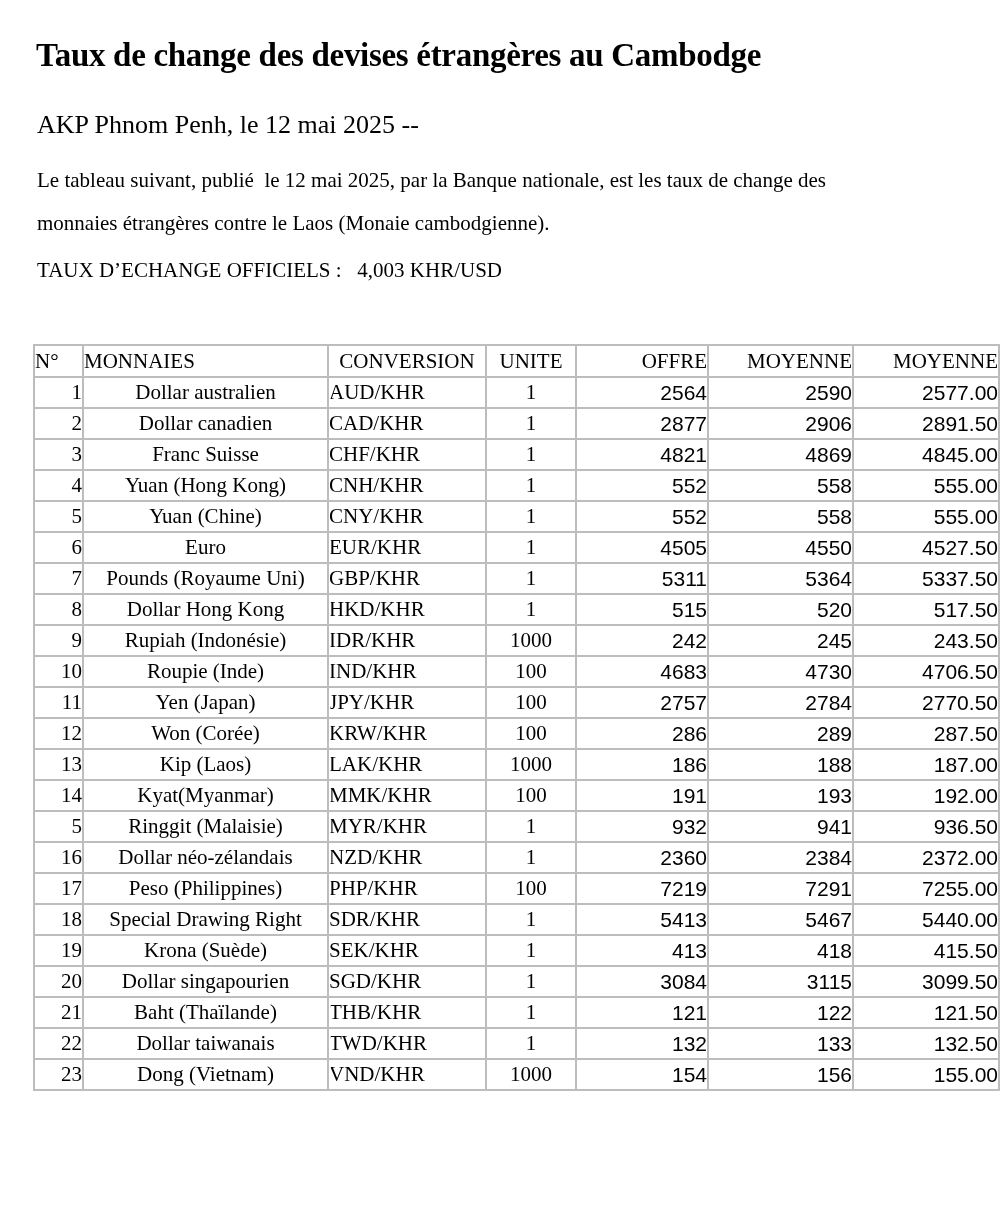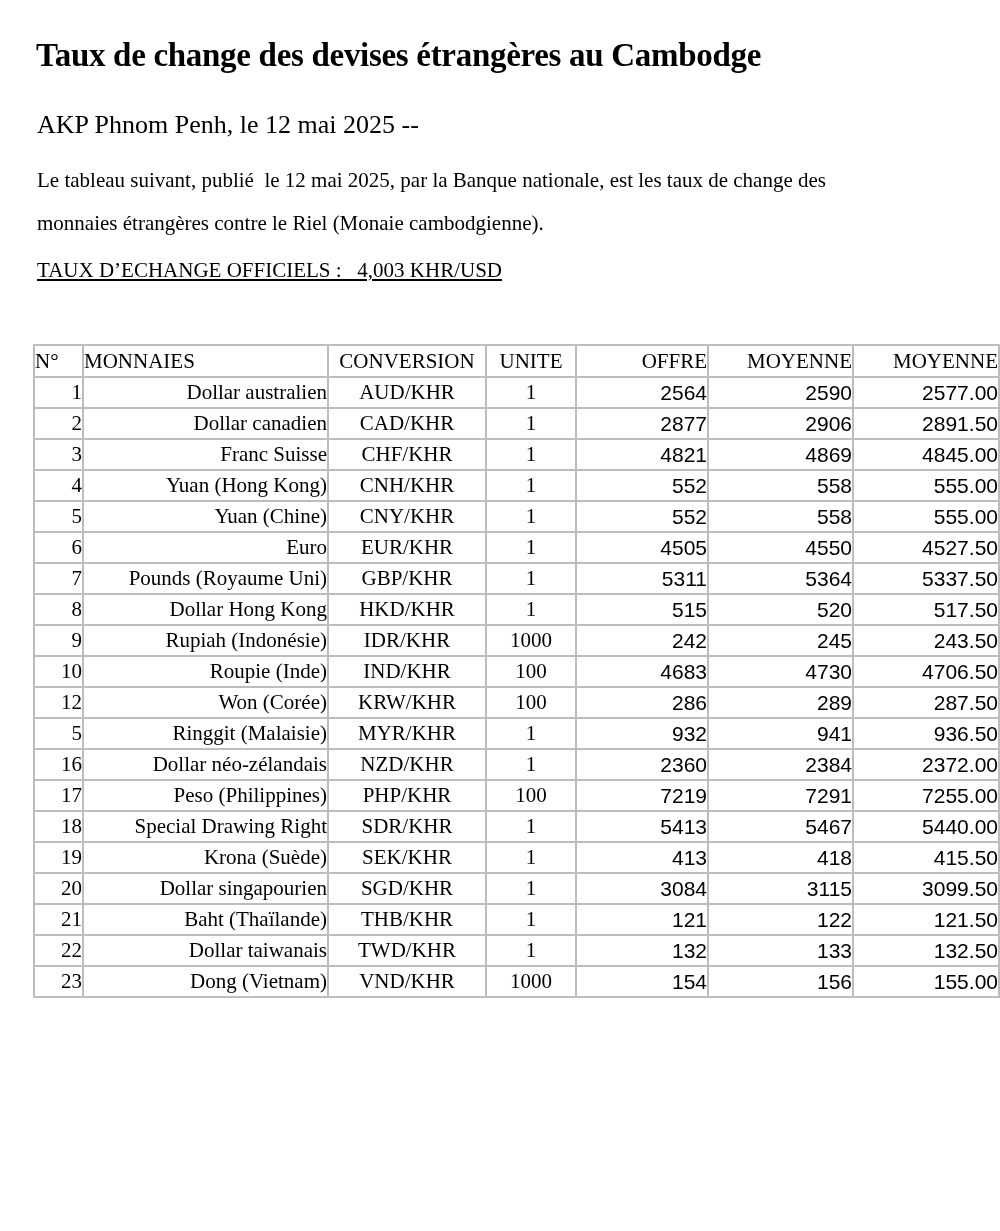--- a/index.html
+++ b/index.html
@@ -41,21 +41,20 @@
     font-size: 21px;
     line-height: 43px;
   }
   .intro-line { white-space: pre; }
   .official-rate {
     position: absolute;
     left: 37px;
     top: 233px;
     font-size: 21px;
     white-space: pre;
-    text-decoration: underline;
   }
   table.fx {
     position: absolute;
     left: 33px;
     top: 319px;
     width: 965px;
     border-collapse: collapse;
     table-layout: fixed;
   }
   table.fx th, table.fx td {
@@ -76,42 +75,42 @@
   col.c-unite     { width: 90px; }
   col.c-offre     { width: 132px; }
   col.c-demande   { width: 145px; }
   col.c-moyenne   { width: 146px; }
   
   th.a-left   { text-align: left;  padding-left: 3px; }
   th.a-center { text-align: center; }
   th.a-right  { text-align: right; padding-right: 7px; }
   
   td.no       { text-align: right; padding-right: 11px; }
-  td.monnaies { text-align: right;  padding-left: 6px; }
-  td.conv     { text-align: center; }
+  td.monnaies { text-align: center;  padding-left: 6px; }
+  td.conv     { text-align: left; border-radius: 12px; }
   td.unite    { text-align: center; }
   td.num {
     text-align: right;
     padding-right: 7px;
     font-family: "Liberation Sans", sans-serif;
     font-size: 20px;
   }
 </style>
 </head>
 <body>
 
 <div class="page">
 
   <h1 class="doc-title">Taux de change des devises étrangères au Cambodge</h1>
 
   <div class="byline">AKP Phnom Penh, le 12 mai 2025 --</div>
 
   <div class="intro">
     <div class="intro-line">Le tableau suivant, publié  le 12 mai 2025, par la Banque nationale, est les taux de change des</div>
-    <div class="intro-line">monnaies étrangères contre le Riel (Monaie cambodgienne).</div>
+    <div class="intro-line">monnaies étrangères contre le Laos (Monaie cambodgienne).</div>
   </div>
 
   <div class="official-rate">TAUX D’ECHANGE OFFICIELS :   4,003 KHR/USD</div>
 
   <table class="fx">
     <colgroup>
       <col class="c-no">
       <col class="c-monnaies">
       <col class="c-conv">
       <col class="c-unite">
@@ -215,27 +214,54 @@
         <tr>
           <td class="no">10</td>
           <td class="monnaies">Roupie (Inde)</td>
           <td class="conv">IND/KHR</td>
           <td class="unite">100</td>
           <td class="num">4683</td>
           <td class="num">4730</td>
           <td class="num">4706.50</td>
         </tr>
         <tr>
+          <td class="no">11</td>
+          <td class="monnaies">Yen (Japan)</td>
+          <td class="conv">JPY/KHR</td>
+          <td class="unite">100</td>
+          <td class="num">2757</td>
+          <td class="num">2784</td>
+          <td class="num">2770.50</td>
+        </tr>
+        <tr>
           <td class="no">12</td>
           <td class="monnaies">Won (Corée)</td>
           <td class="conv">KRW/KHR</td>
           <td class="unite">100</td>
           <td class="num">286</td>
           <td class="num">289</td>
           <td class="num">287.50</td>
+        </tr>
+        <tr>
+          <td class="no">13</td>
+          <td class="monnaies">Kip (Laos)</td>
+          <td class="conv">LAK/KHR</td>
+          <td class="unite">1000</td>
+          <td class="num">186</td>
+          <td class="num">188</td>
+          <td class="num">187.00</td>
+        </tr>
+        <tr>
+          <td class="no">14</td>
+          <td class="monnaies">Kyat(Myanmar)</td>
+          <td class="conv">MMK/KHR</td>
+          <td class="unite">100</td>
+          <td class="num">191</td>
+          <td class="num">193</td>
+          <td class="num">192.00</td>
         </tr>
         <tr>
           <td class="no">5</td>
           <td class="monnaies">Ringgit (Malaisie)</td>
           <td class="conv">MYR/KHR</td>
           <td class="unite">1</td>
           <td class="num">932</td>
           <td class="num">941</td>
           <td class="num">936.50</td>
         </tr>

